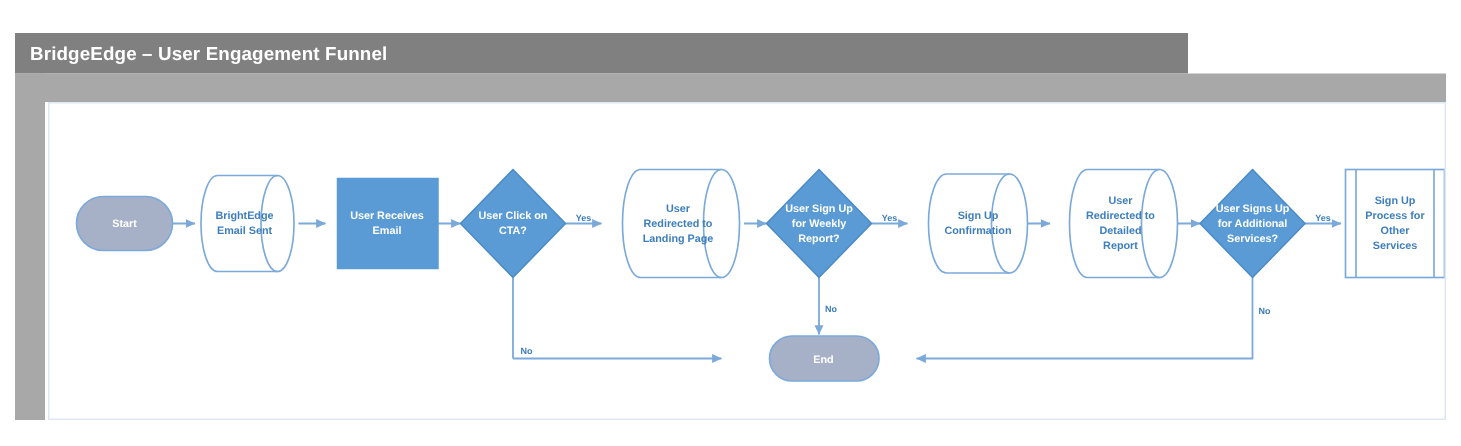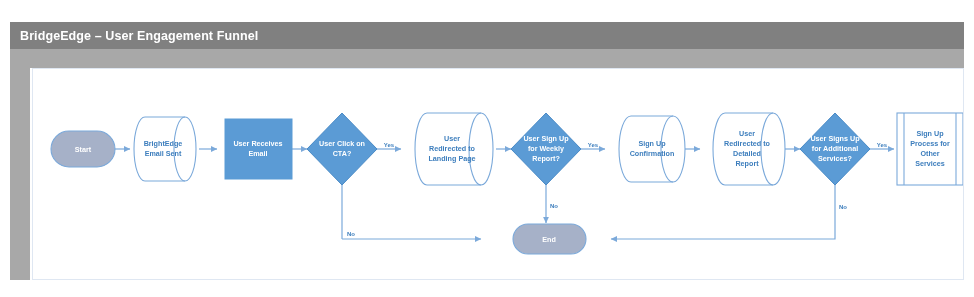--- a/index.html
+++ b/index.html
@@ -2,21 +2,21 @@
 <html><head>
 <meta charset="utf-8">
 <style>
   html,body{margin:0;padding:0;background:#ffffff;}
   body{width:974px;height:297px;overflow:hidden;font-family:"Liberation Sans",sans-serif;}
 
   #app{position:relative;width:974px;height:297px;background:#ffffff;}
 
   
   #title-bar{
-    position:absolute;left:10px;top:22px;width:954px;height:27px;
+    position:absolute;left:10px;top:22px;width:782px;height:27px;
     background:#808080;
     display:flex;align-items:center;
   }
   #title-text{
     color:#ffffff;font-size:12.5px;font-weight:bold;
     padding-left:10px;letter-spacing:0.1px;white-space:nowrap;
   }
 
   
   #toolbar-band{

